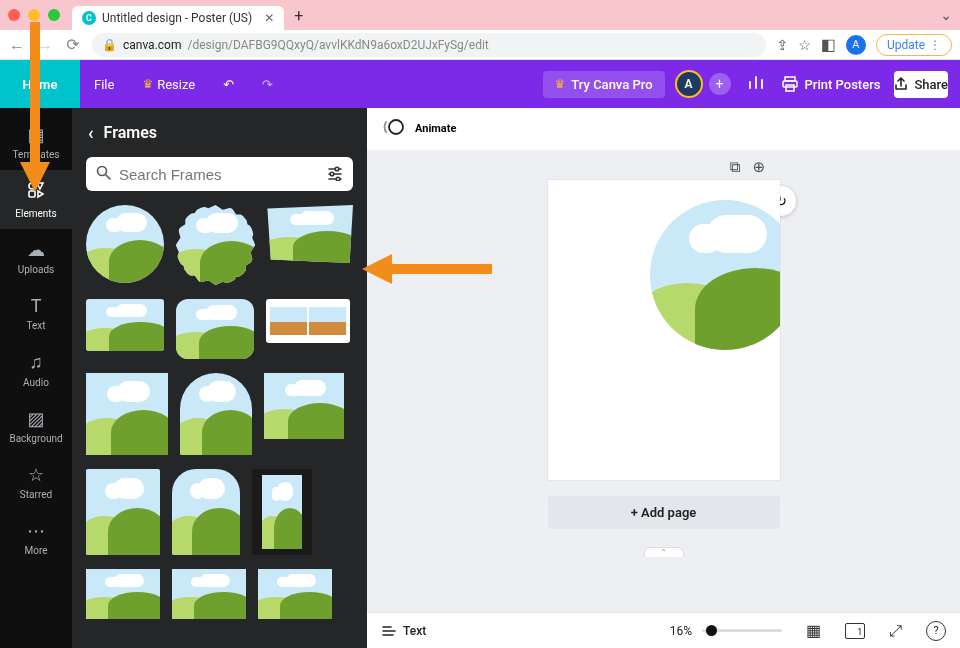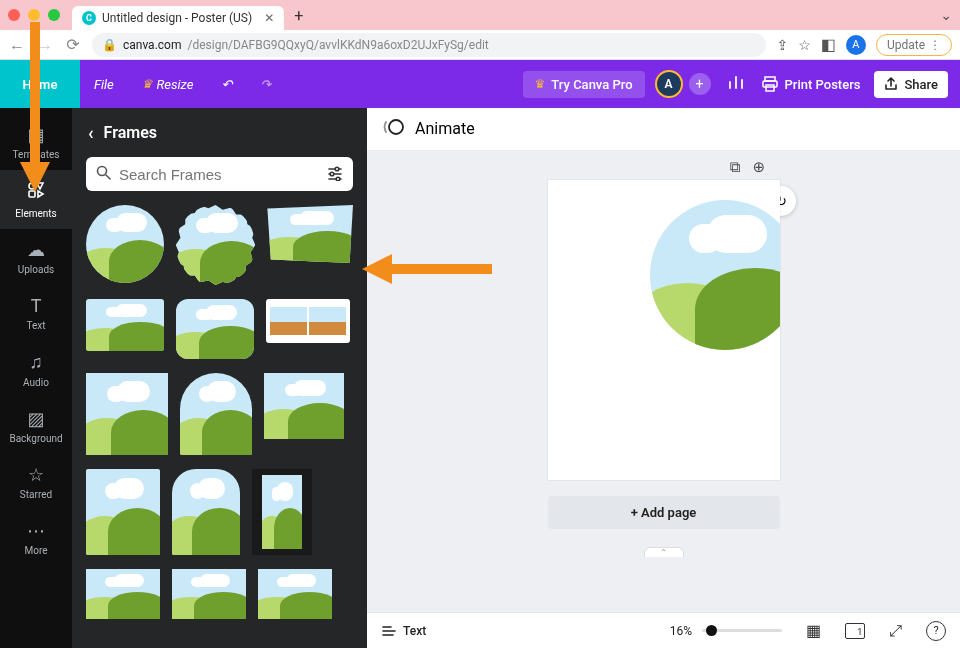--- a/index.html
+++ b/index.html
@@ -17,34 +17,34 @@
   .titlebar-spacer { flex: 1; }
   .titlebar-chevron { color:#555; font-size:14px; }
 
   .addressbar { height: 30px; background: #fff; display: flex; align-items: center; padding: 0 8px; gap: 10px; border-bottom:1px solid #e0e0e0;}
   .nav-btn { color: #888; font-size: 16px; width:18px; text-align:center;}
   .nav-btn.fwd { color:#ccc; }
   .url-pill { flex: 1; background: #f1f3f4; border-radius: 14px; height: 24px; display: flex; align-items: center; padding: 0 10px; font-size: 12px; color: #888; gap:6px;}
   .url-domain { color:#222; }
   .addr-icon { color:#555; font-size:14px; }
   .avatar-blue { width:20px;height:20px;border-radius:50%;background:#1a73e8;color:#fff;display:flex;align-items:center;justify-content:center;font-size:11px;}
-  .update-btn { border:1px solid #f5b54a; color:#737373; border-radius:14px; padding:3px 10px; font-size:12px; display:flex;align-items:center;gap:4px;}
+  .update-btn { border:1px solid #f5b54a; color:#3b82f6; border-radius:14px; padding:3px 10px; font-size:12px; display:flex;align-items:center;gap:4px;}
 
   
   .appbar { height:48px; background: linear-gradient(90deg,#00c4cc 0%, #00c4cc 80px, #7d2ae8 80px, #7d2ae8 100%); display:flex; align-items:center; color:#fff; font-size:13px;}
   .appbar .home { width:80px; text-align:center; font-weight:600;}
-  .appbar .menu-item { padding:0 14px; display:flex; gap:4px;font-style:italic;}
+  .appbar .menu-item { padding:0 14px; display:flex; gap:4px;}
   .appbar .spacer { flex:1; }
   .crown { color:#fdbb2d; font-size:12px; }
   .pro-btn { background:rgba(255,255,255,0.18); padding:6px 12px; border-radius:4px; display:flex; align-items:center; gap:6px; font-weight:500;}
   .user-avatar { width:28px;height:28px;border-radius:50%;background:#1e3a5f; border:2px solid #fdbb2d; display:flex;align-items:center;justify-content:center;font-size:12px;font-weight:600;margin-left:10px;}
   .plus-btn { width:22px;height:22px;border-radius:50%; background:rgba(255,255,255,0.25); display:flex;align-items:center;justify-content:center;font-size:14px;margin-left:6px;}
   .topicon { margin-left:16px; font-size:18px; }
   .print-btn { display:flex;align-items:center;gap:6px;margin-left:16px;font-weight:500;}
-  .share-btn { background:#fff; color:#222; padding:6px 10px; border-radius:4px; display:flex; align-items:center; gap:6px; margin-left:14px; margin-right:12px; font-weight:500;}
+  .share-btn { background:#fff; color:#222; padding:6px 0; border-radius:4px; display:flex; align-items:center; gap:6px; margin-left:14px; margin-right:12px; font-weight:500;}
 
   .workspace { display:flex; height:540px; }
 
   
   .rail { width:72px; background:#0f0f0f; color:#aab0b7; display:flex; flex-direction:column; align-items:center; padding-top:6px; }
   .rail-item { width:100%; display:flex; flex-direction:column; align-items:center; gap:4px; padding:10px 0; font-size:10px; cursor:pointer; color:#aab0b7;}
   .rail-item.active { background:#252627; color:#fff;}
   .rail-icon { font-size:18px; }
 
   
@@ -93,21 +93,21 @@
   .port-a { width:68px;height:86px; border-radius:24px 24px 2px 2px;}
 
   .fr-row.last { margin-bottom:0; }
   .port5 { width:74px; height:50px; }
 
   .panel-toggle { position:absolute; right:-9px; top:250px; width:9px; height:40px; background:#252627; border-radius:0 4px 4px 0; display:flex;align-items:center;justify-content:center;color:#aaa;font-size:9px;}
 
   
   .canvas-area { flex:1; background:#fff; display:flex; flex-direction:column; position:relative;}
   .doc-toolbar { height:42px; display:flex; align-items:center; padding:0 16px; gap:10px; border-bottom:1px solid transparent;}
-  .animate-lbl { font-size:16px; font-weight:400; }
+  .animate-lbl { font-size:11px; font-weight:700; }
 
   .stage { flex:1; background:#edeff2; position:relative; display:flex; flex-direction:column; align-items:center; overflow:hidden;}
   .page-actions { position:absolute; top:8px; right:195px; display:flex; gap:12px; color:#4a4f55; font-size:15px;}
   .page { width:232px; height:300px; background:#fff; margin-top:30px; position:relative; box-shadow:0 0 0 1px rgba(0,0,0,0.04);}
   .half-circle { position:absolute; top:20px; right:0; width:130px; height:150px; overflow:hidden;}
   .half-circle .mini { width:150px;height:150px; border-radius:50%; position:absolute; left:0; }
   .refresh-fab { position:absolute; top:36px; right:164px; width:30px;height:30px;border-radius:50%;background:#fff;box-shadow:0 1px 4px rgba(0,0,0,0.2);display:flex;align-items:center;justify-content:center;font-size:14px;}
 
   .add-page { margin-top:16px; width:232px; background:#e3e6ea; color:#222; font-size:13px; font-weight:600; text-align:center; padding:9px 0; border-radius:4px;}
   .page-handle { width:40px;height:10px; background:#fff; border:1px solid #ddd; border-bottom:none; border-radius:6px 6px 0 0; margin-top:18px; display:flex;align-items:center;justify-content:center;color:#888;font-size:8px;}

